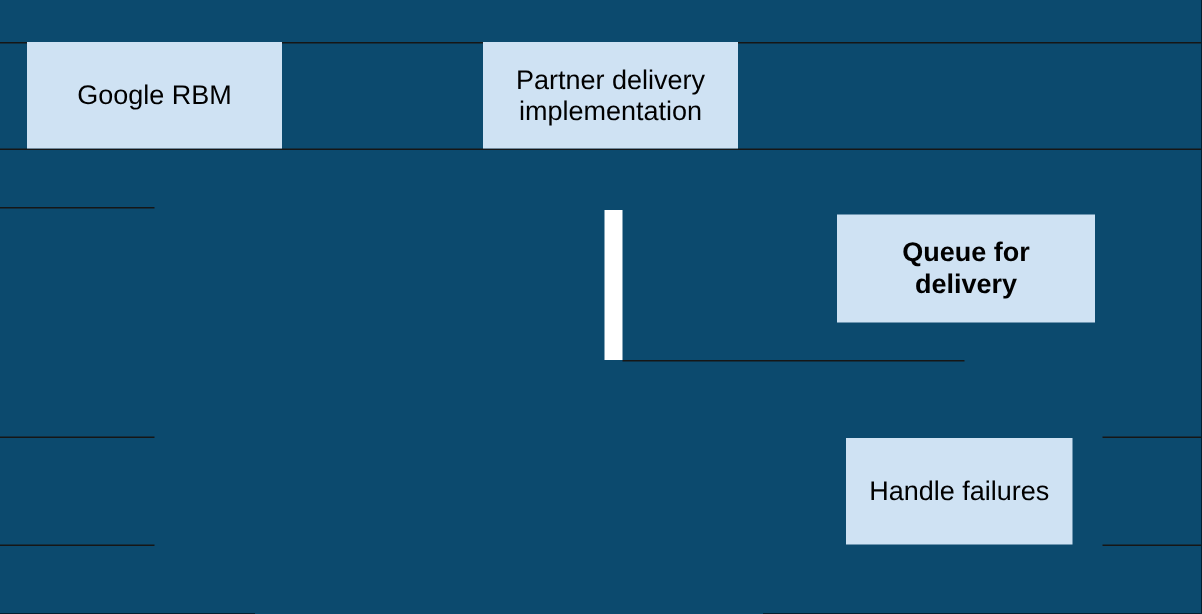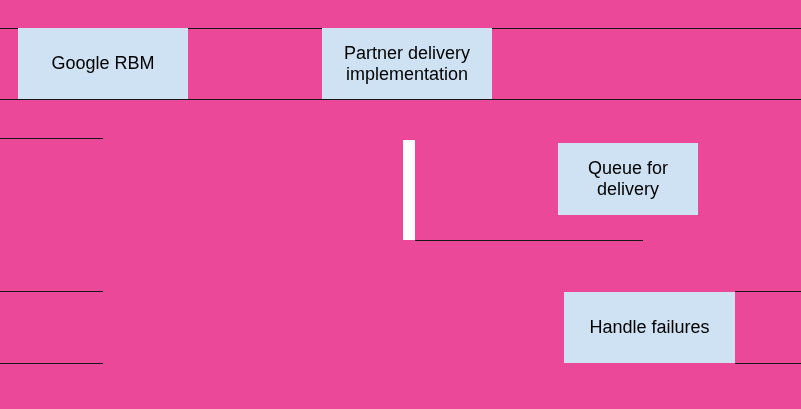--- a/index.html
+++ b/index.html
@@ -20,22 +20,22 @@
     text-align: center;
     font-size: 18px;
     line-height: 1.15;
     color: #000;
     background: #cfe2f3;
     padding: 0 9px;
     z-index: 2;
   }
   #node-google   { left: 18px;  top: 28px;  width: 170px; height: 71px; }
   #node-partner  { left: 322px; top: 28px;  width: 170px; height: 71px; }
-  #node-queue    { left: 558px; top: 143px; width: 140px; height: 72px; }
-  #node-failures { left: 564px; top: 292px; width: 171px; height: 71px; }
+  #node-queue    { left: 558px; top: 143px; width: 172px; height: 72px; font-weight: bold; }
+  #node-failures { left: 564px; top: 292px; width: 151px; height: 71px; }
   .activation {
     position: absolute;
     left: 403px; top: 140px; width: 12px; height: 100px;
     background: #fff;
     z-index: 3;
   }
   .fline {
     position: absolute;
     height: 1px;
     background: #161616;
@@ -46,21 +46,21 @@
   .fl-msg1         { top: 138px; left: 0;     width: 103px; }
   .fl-msg2         { top: 240px; left: 415px; width: 228px; }
   .fl-msg3-left    { top: 291px; left: 0;     width: 103px; }
   .fl-msg3-right   { top: 291px; left: 735px; width: 66px;  }
   .fl-msg4-left    { top: 363px; left: 0;     width: 103px; }
   .fl-msg4-right   { top: 363px; left: 735px; width: 66px;  }
 </style>
 </head>
 <body>
 
-<div class="canvas" style="background: #ec4899;">
+<div class="canvas" style="background: #0c4a6e;">
 
   <div class="fline fl-row-top" style="background: rgb(22, 22, 22);"></div>
   <div class="fline fl-row-bottom" style="background: rgb(22, 22, 22);"></div>
   <div class="fline fl-msg1" style="background: rgb(22, 22, 22);"></div>
   <div class="fline fl-msg2" style="background: rgb(22, 22, 22);"></div>
   <div class="fline fl-msg3-left" style="background: rgb(22, 22, 22);"></div>
   <div class="fline fl-msg3-right" style="background: rgb(22, 22, 22);"></div>
   <div class="fline fl-msg4-left" style="background: rgb(22, 22, 22);"></div>
   <div class="fline fl-msg4-right" style="background: rgb(22, 22, 22);"></div>
 

